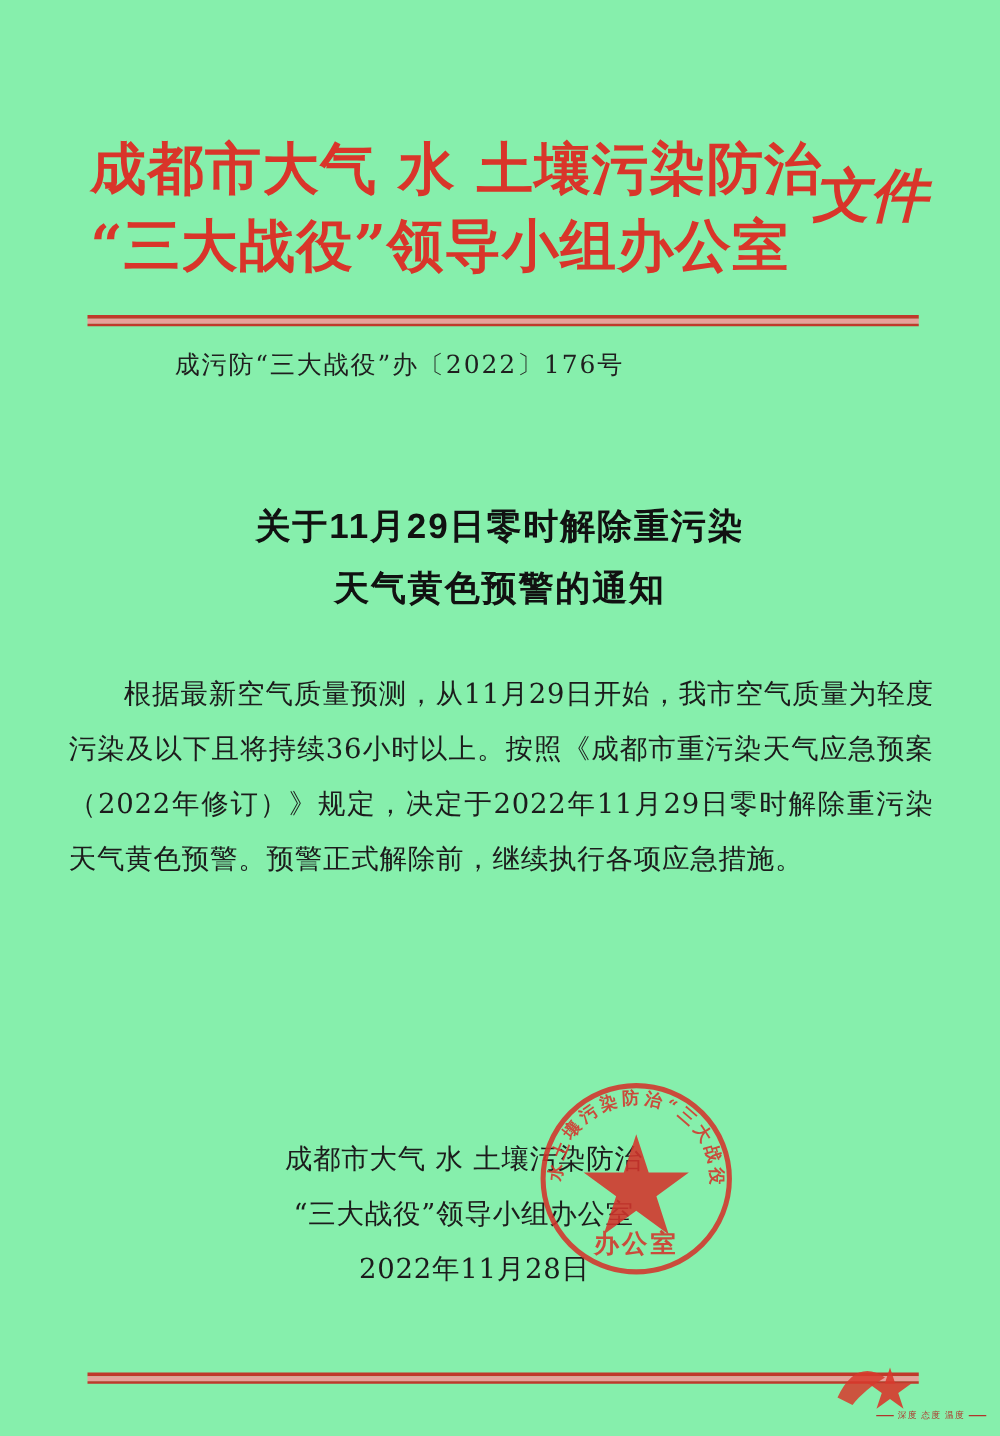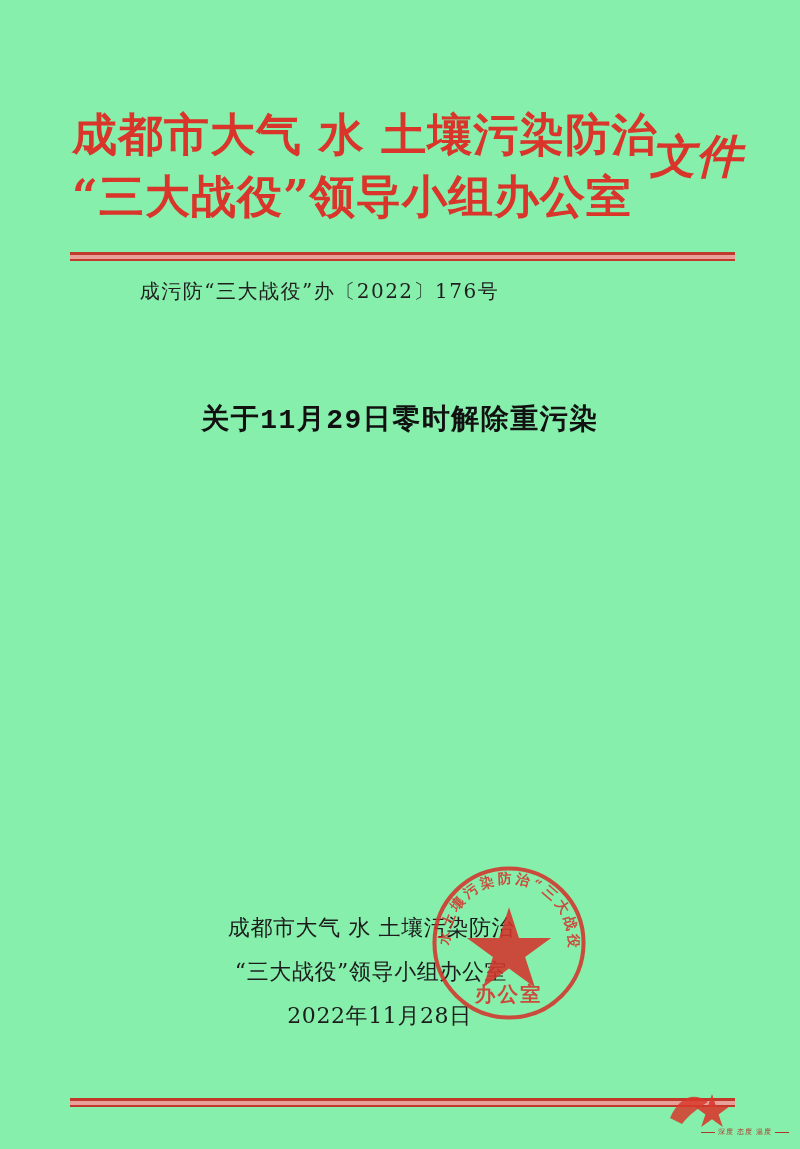--- a/index.html
+++ b/index.html
@@ -104,21 +104,21 @@
     color: #1f1f1f;
   }
 
   
   .doc-title {
     position: absolute;
     top: 396px;
     left: 0;
     width: 800px;
     text-align: center;
-    font-family: Liberation Mono, monospace;
+    font-family: Liberation Sans, sans-serif;
     font-weight: bold;
     font-size: 28px;
     line-height: 50px;
     letter-spacing: 1.5px;
     color: #111111;
   }
 
   
   .body-block {
     position: absolute;
@@ -235,23 +235,25 @@
   <div class="rule" id="rule-top">
     <div class="thick-top"></div>
     <div class="band"></div>
     <div class="thick-bot"></div>
   </div>
 
   <div class="doc-number">成污防“三大战役”办〔2022〕176号</div>
 
   <div class="doc-title">
     <div>关于11月29日零时解除重污染</div>
+    <div>天气黄色预警的通知</div>
   </div>
 
   <div class="body-block">
+    <p class="indent">根据最新空气质量预测，从11月29日开始，我市空气质量为轻度污染及以下且将持续36小时以上。按照《成都市重污染天气应急预案（2022年修订）》规定，决定于2022年11月29日零时解除重污染天气黄色预警。预警正式解除前，继续执行各项应急措施。</p>
   </div>
 
   <svg class="seal" viewBox="0 0 200 200" aria-hidden="true">
     <defs>
       <path id="sealArc" d="M 26,100 A 74,74 0 0 1 174,100"></path>
     </defs>
     <circle cx="100" cy="100" r="92" fill="none" stroke="#d4352c" stroke-width="5"></circle>
     <g fill="#d4352c" font-family="'DejaVu Serif','Liberation Serif',serif" font-size="17" font-weight="bold">
       <text>
         <textPath href="#sealArc" startOffset="50%" text-anchor="middle" letter-spacing="4">

